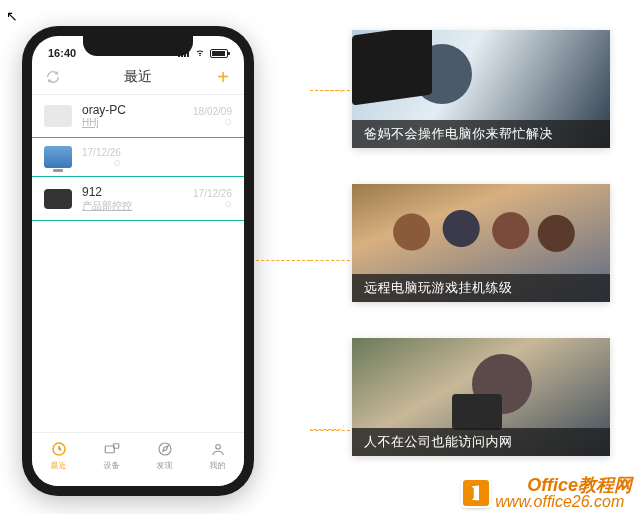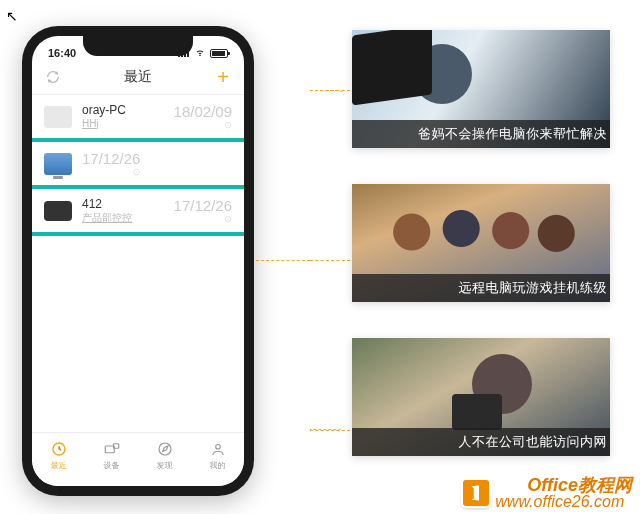--- a/index.html
+++ b/index.html
@@ -80,39 +80,39 @@
   }
   .nav-title { font-size: 14px; font-weight:500; color:#333; }
   .nav-icon { width:18px; height:18px; display:flex; align-items:center; justify-content:center; color:#bbb; }
   .nav-icon.add { color: #f5a623; font-size:20px; font-weight:300; }
 
   .list { flex:1; padding: 0 0 0 0; }
   .row {
     display:flex;
     align-items:center;
     padding: 8px 12px;
-    border-bottom: 4px solid #14b8a6;
+    border-bottom: 1px solid #14b8a6;
     gap:10px;
   }
   .row-icon {
     width:28px; height:22px;
     background:#ddd;
     border-radius:3px;
     flex-shrink:0;
     position:relative;
   }
   .row-icon.monitor { background: linear-gradient(#6aa3d8,#3a78b8); }
   .row-icon.monitor::after { content:""; position:absolute; bottom:-4px; left:9px; width:10px; height:3px; background:#999; border-radius:1px; }
   .row-icon.box { background:#333; border-radius:4px; height:20px; }
   .row-icon.pc { background:#e8e8e8; }
   .row-main { flex:1; min-width:0; }
   .row-title { font-size:12px; color:#333; line-height:1.2; }
   .row-sub { font-size:10px; color:#bbb; line-height:1.2;text-decoration:underline; }
   .row-right { text-align:right; }
-  .row-date { font-size:15px; color:#ccc; }
+  .row-date { font-size:10px; color:#ccc; }
   .row-badge { font-size:9px; color:#ddd; }
 
   .tab-bar {
     position:absolute;
     bottom:0; left:0; right:0;
     height:54px;
     border-top:1px solid #eee;
     display:flex;
     background:#fff;
     border-radius: 0 0 26px 26px;
@@ -163,22 +163,22 @@
   }
   .card-img {
     position:absolute; inset:0;
   }
   .card-caption {
     position:absolute;
     left:0; right:0; bottom:0;
     background: rgba(30,30,30,0.78);
     color:#fff;
     font-size:13px;
-    text-align:right;
-    padding:5px 3px;
+    text-align:left;
+    padding:5px 12px;
     letter-spacing:0.5px;
   }
   
   .card1 .card-img { background: linear-gradient(120deg,#b8cfe0 0%,#e4edf3 40%,#2a3a4a 100%); }
   .card2 .card-img { background: linear-gradient(160deg,#9b7a4a 0%,#d8b080 30%,#5a6a88 100%); }
   .card3 .card-img { background: linear-gradient(150deg,#6a7a5a 0%,#c8b898 40%,#3a4a5a 100%); }
 
   
   .sil { position:absolute; border-radius:50%; }
   .card1 .p1 { width:60px; height:60px; background:#4a5a6a; top:14px; left:60px; }
@@ -268,21 +268,21 @@
         <div class="row-icon monitor"></div>
         <div class="row-right">
           <div class="row-date">17/12/26</div>
           <div class="row-badge">⊙</div>
         </div>
       </div>
 
       <div class="row">
         <div class="row-icon box"></div>
         <div class="row-main">
-          <div class="row-title">412</div>
+          <div class="row-title">912</div>
           <div class="row-sub">产品部控控</div>
         </div>
         <div class="row-right">
           <div class="row-date">17/12/26</div>
           <div class="row-badge">⊙</div>
         </div>
       </div>
     </div>
 
     <div class="tab-bar">

